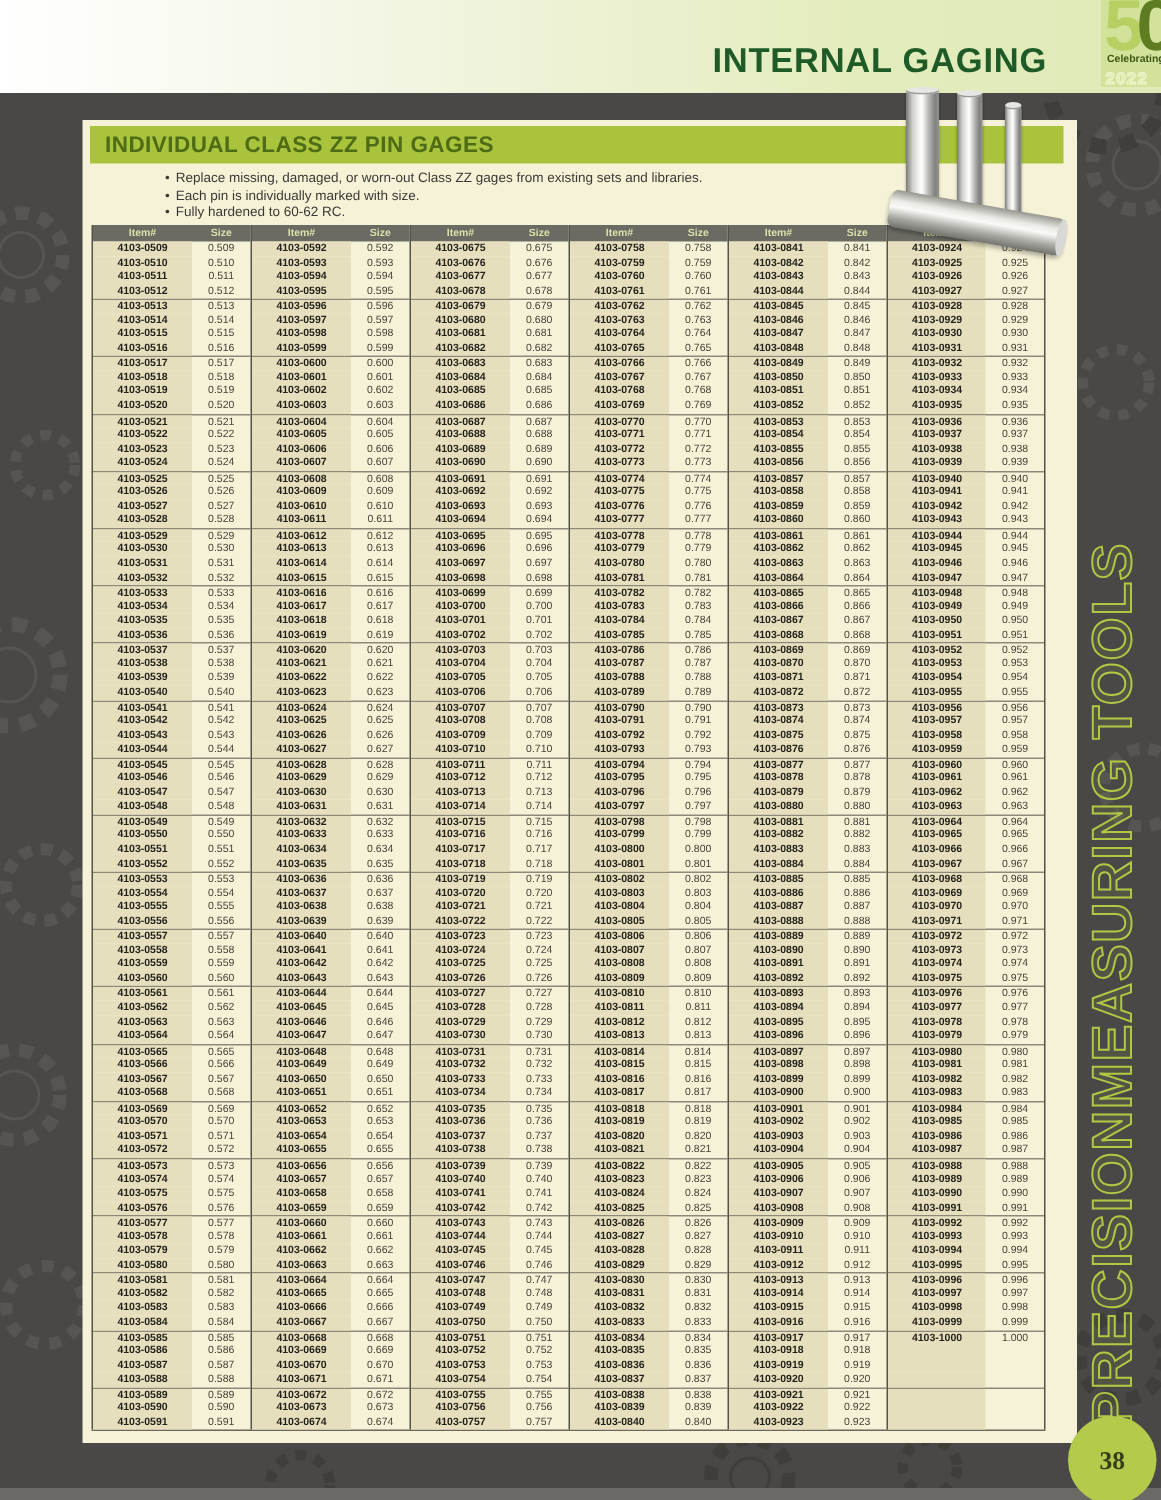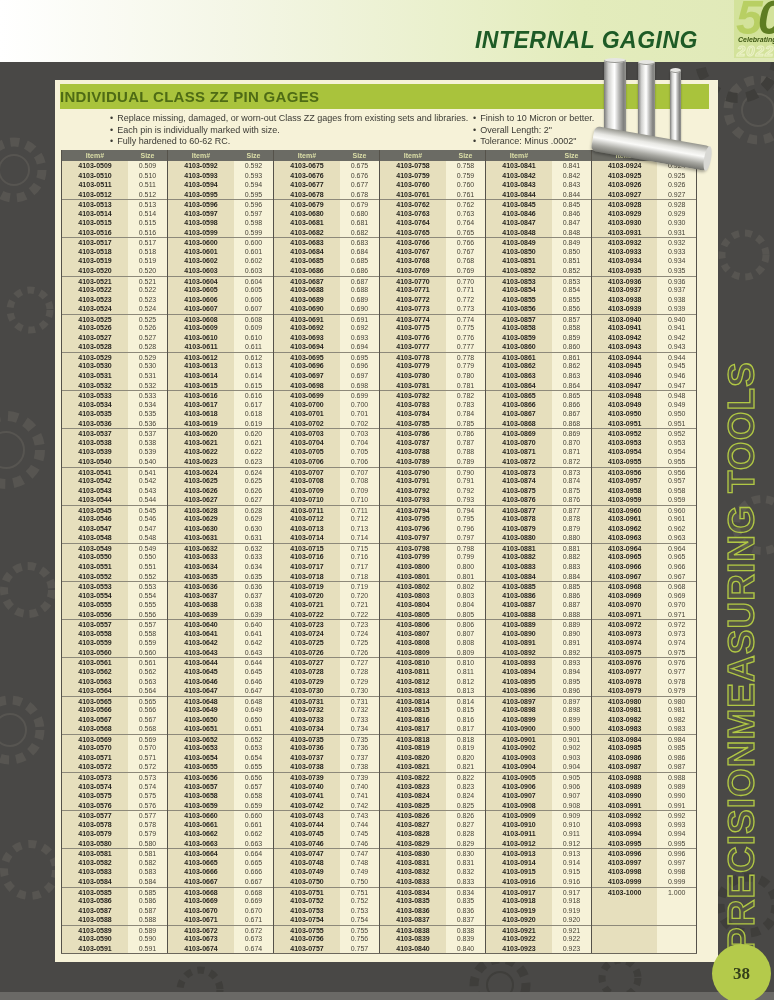--- a/index.html
+++ b/index.html
@@ -4,37 +4,37 @@
 <style>
   html,body{margin:0;padding:0;background:#2f2e2c;}
   .stage{position:relative;width:774px;height:1000px;background:#494846;overflow:hidden;
          font-family:"Liberation Sans",sans-serif;}
 
   
   .gears{position:absolute;left:0;top:0;width:774px;height:1000px;}
 
   
   .banner{position:absolute;left:0;top:0;width:774px;height:62px;
-          background:linear-gradient(90deg,#ffffff 0%,#f4f6e6 30%,#e3ecbc 75%,#e0e9b8 100%);font-style:italic;}
+          background:linear-gradient(90deg,#ffffff 0%,#f4f6e6 30%,#e3ecbc 75%,#e0e9b8 100%);}
   .banner-title{position:absolute;right:76px;top:27px;font-size:23px;font-weight:bold;
                 color:#1e5b26;letter-spacing:.5px;white-space:nowrap;}
   .logo{position:absolute;right:0;top:0;width:40px;height:58px;background:#d3e29b;overflow:hidden;}
   .logo-number{position:absolute;left:2px;top:-8px;font-size:48px;font-weight:bold;
                letter-spacing:-5px;line-height:1.1;}
   .logo-five{color:#b8cf63;}
   .logo-zero{color:#5e7d22;}
   .logo-caption{position:absolute;left:4px;bottom:15px;font-size:7px;font-weight:bold;color:#3c5512;}
-  .logo-year{position:absolute;left:3px;bottom:-1px;font-size:15px;font-weight:bold;letter-spacing:1px;
+  .logo-year{position:absolute;left:3px;bottom:-1px;font-size:11px;font-weight:bold;letter-spacing:1px;
              color:rgba(235,242,200,0.15);-webkit-text-stroke:1px #ecf2c8;}
 
   
   .page{position:absolute;left:55px;top:80px;width:663px;height:882px;background:#f6f2d8;}
   .section-bar{position:absolute;left:5px;top:4px;width:649px;height:25px;background:#a9c33c;
                display:flex;align-items:center;}
-  .section-title{font-size:15px;font-weight:bold;color:#4e6b15;letter-spacing:.3px;}
+  .section-title{font-size:15px;font-weight:bold;color:#4e6b15;padding-left:10px;letter-spacing:.3px;}
   .bullets{position:absolute;top:33px;font-size:9px;color:#3b3a34;line-height:11.5px;}
   .bullets-left{left:15px;width:390px;margin-left:40px;}
   .bullets-right{left:418px;width:180px;}
   .bullet{white-space:nowrap;}
   .bullet .dot{margin-right:4px;}
 
   
   .pins{position:absolute;left:588px;top:54px;width:164px;height:108px;z-index:5;}
   .pin{position:absolute;border-radius:3px;
        background:linear-gradient(90deg,#7a7a78,#cfcfcd 20%,#f5f5f3 40%,#ffffff 48%,#b9b9b7 68%,#80807e 88%,#93938f);
@@ -122,25 +122,20 @@
   <div class="page">
     <div class="section-bar">
       <span class="section-title">INDIVIDUAL CLASS ZZ PIN GAGES</span>
     </div>
 
     <div class="bullets bullets-left">
       <div class="bullet"><span class="dot">•</span><span>Replace missing, damaged, or worn-out Class ZZ gages from existing sets and libraries.</span></div>
       <div class="bullet"><span class="dot">•</span><span>Each pin is individually marked with size.</span></div>
       <div class="bullet"><span class="dot">•</span><span>Fully hardened to 60-62 RC.</span></div>
     </div>
-    <div class="bullets bullets-right">
-      <div class="bullet"><span class="dot">•</span><span>Finish to 10 Micron or better.</span></div>
-      <div class="bullet"><span class="dot">•</span><span>Overall Length: 2"</span></div>
-      <div class="bullet"><span class="dot">•</span><span>Tolerance: Minus .0002"</span></div>
-    </div>
 
     <div class="gage-table">
         <div class="pair">
           <div class="thead">
             <span class="th-item">Item#</span>
             <span class="th-size">Size</span>
           </div>
           <div class="trow">
             <span class="ti">4103-0509</span>
             <span class="ts">0.509</span>

